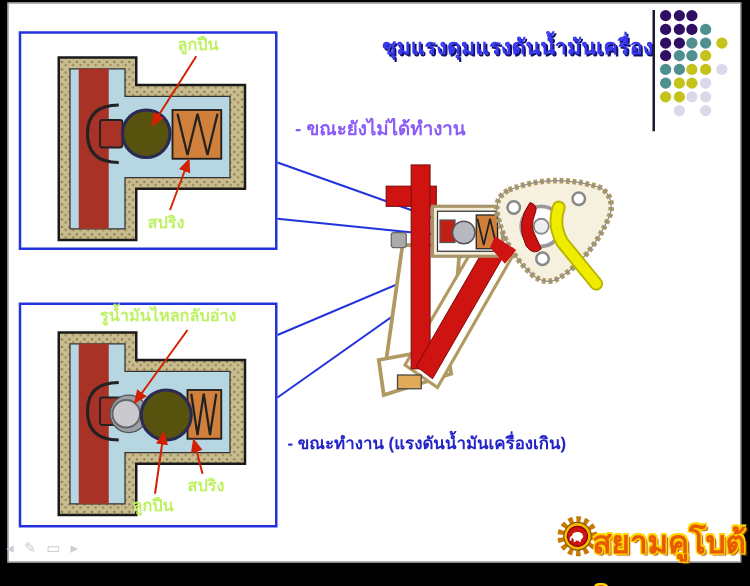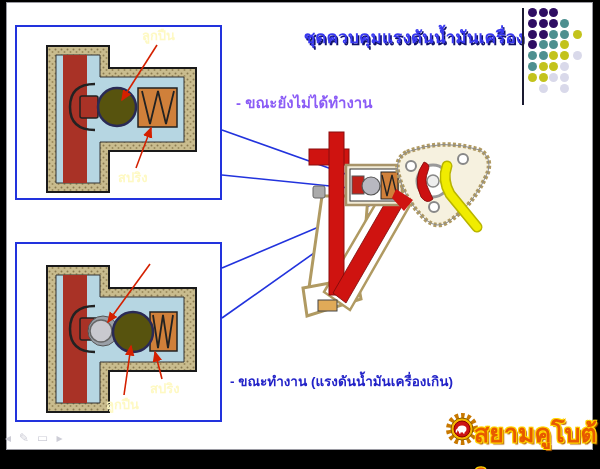--- a/index.html
+++ b/index.html
@@ -5,22 +5,22 @@
   html,body{margin:0;padding:0;background:#000;}
   #stage{position:relative;width:600px;height:469px;background:#000;overflow:hidden;
          font-family:"Liberation Sans","DejaVu Sans",sans-serif;}
   .abs{position:absolute;}
   #slide{left:6px;top:2px;width:587px;height:448px;background:#fff;border:1px solid #9a9aa2;box-sizing:border-box;}
   .callout-box{border:2px solid #2233dd;background:transparent;box-sizing:border-box;}
   #title{left:298px;top:23px;width:232px;text-align:center;font-size:17px;font-weight:bold;
          color:#3838f0;text-shadow:1.5px 2px 0 #10106a;letter-spacing:.2px;}
   .caption{font-weight:bold;}
   #caption-top{left:236px;top:91px;font-size:15px;color:#8b5cf6;}
-  #caption-bottom{left:230px;top:370px;font-size:13.5px;color:#2323c8;}
-  .red-label{color:#fef9c3;font-weight:bold;font-size:13px;line-height:13px;white-space:nowrap;}
+  #caption-bottom{left:230px;top:343px;font-size:13.5px;color:#2323c8;}
+  .red-label{color:#bef264;font-weight:bold;font-size:13px;line-height:13px;white-space:nowrap;}
   #dots{left:528px;top:8px;width:62px;height:100px;}
   .dot{position:absolute;border-radius:50%;width:9px;height:9px;}
   #dots-divider{left:522px;top:8px;width:2px;height:97px;background:#1a1a30;}
   #brand{left:474px;top:413px;font-size:25px;font-weight:bold;color:#e85a00;letter-spacing:0px;
          text-shadow:-1px -1px 0 #ffd700,1px -1px 0 #ffd700,-1px 1px 0 #ffd700,1px 1px 0 #ffd700,2px 2px 1px #b86000;}
   #statusbar{left:0;top:450px;width:600px;height:19px;background:#000;color:#fff;
              font-size:13px;line-height:19px;text-align:right;padding-right:6px;box-sizing:border-box;
              font-family:"DejaVu Sans",sans-serif;}
   #toolbar{left:5px;top:431px;height:15px;color:#cdcdd6;font-size:12px;letter-spacing:8px;}
   #overlay{left:0;top:0;width:600px;height:469px;pointer-events:none;}
@@ -110,26 +110,27 @@
       <circle cx="433" cy="181" r="6" fill="#eee" stroke="#888" stroke-width="1.5"></circle>
 
       <path d="M447,166 Q442,180 450,194 L477,227" fill="none" stroke="#b8b400" stroke-width="11" stroke-linecap="round"></path>
       <path d="M447,166 Q442,180 450,194 L477,227" fill="none" stroke="#f0ec00" stroke-width="8" stroke-linecap="round"></path>
 
       <path d="M424,162 Q412,178 421,197 Q427,205 433,199 L428,188 Q424,181 428,171 Q431,164 424,162 Z" fill="#cc1111" stroke="#7a0a0a" stroke-width="0.8"></path>
       <polygon points="396,189 413,200 404,211 392,198" fill="#cf1310"></polygon>
     </g>
   </svg>
 
-  <div id="title" class="abs">ชุดควบคุมแรงดันน้ำมันเครื่อง</div>
+  <div id="title" class="abs">ชุมแรงดุมแรงดันน้ำมันเครื่อง</div>
   <div id="caption-top" class="abs caption">- ขณะยังไม่ได้ทำงาน</div>
   <div id="caption-bottom" class="abs caption">- ขณะทำงาน (แรงดันน้ำมันเครื่องเกิน)</div>
 
   <div class="abs red-label" style="left:142px;top:29px;">ลูกปืน</div>
   <div class="abs red-label" style="left:118px;top:171px;">สปริง</div>
+  <div class="abs red-label" style="left:80px;top:246px;">รูน้ำมันไหลกลับอ่าง</div>
   <div class="abs red-label" style="left:150px;top:382px;">สปริง</div>
   <div class="abs red-label" style="left:106px;top:398px;">ลูกปืน</div>
 
   <div id="dots-divider" class="abs"></div>
   <div id="dots" class="abs">
       <div class="dot" style="left: 0px; top: 0px; background: rgb(47, 14, 99);"></div>
       <div class="dot" style="left: 10.5px; top: 0px; background: rgb(47, 14, 99);"></div>
       <div class="dot" style="left: 21px; top: 0px; background: rgb(47, 14, 99);"></div>
       <div class="dot" style="left: 0px; top: 10.8px; background: rgb(47, 14, 99);"></div>
       <div class="dot" style="left: 10.5px; top: 10.8px; background: rgb(47, 14, 99);"></div>

